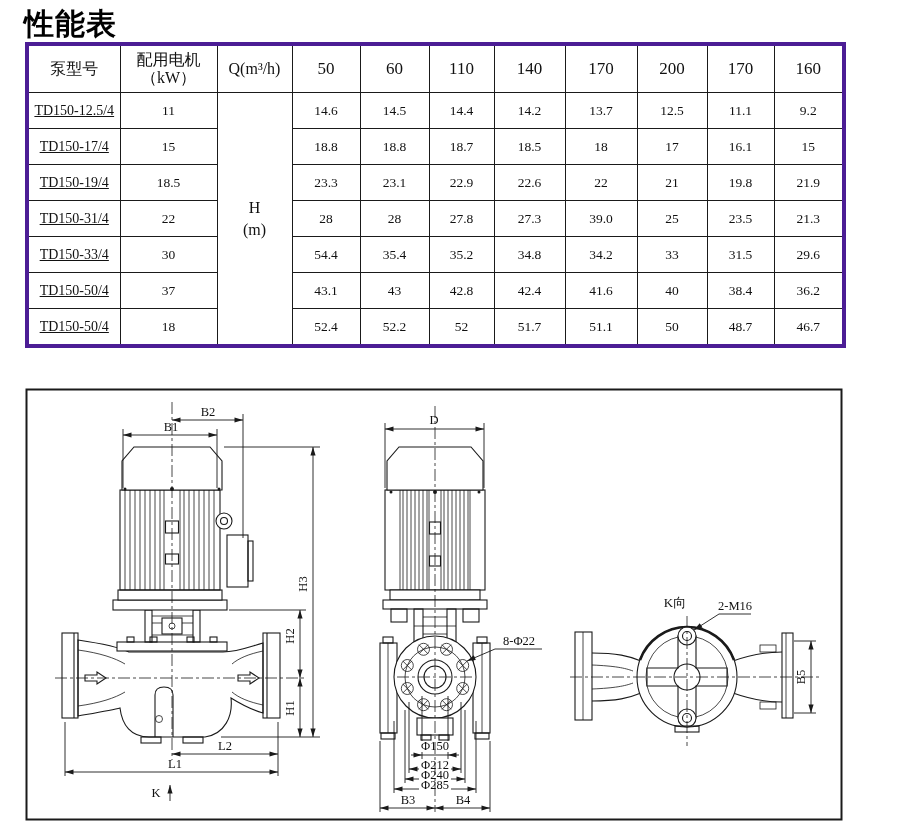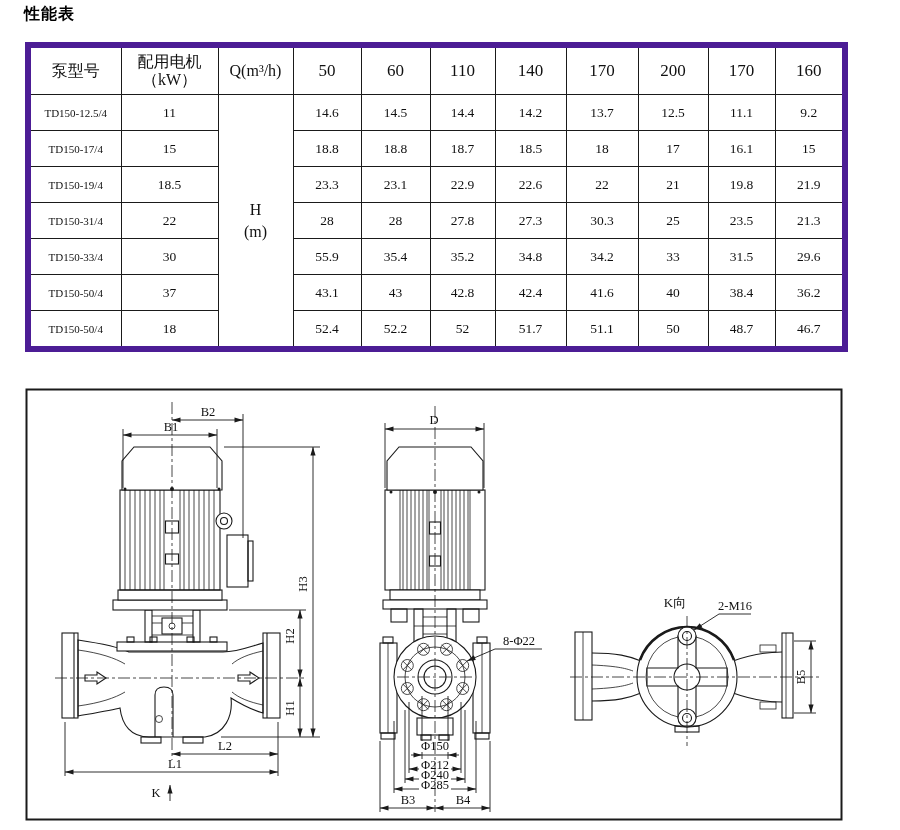--- a/index.html
+++ b/index.html
@@ -3,35 +3,35 @@
 <meta charset="utf-8">
 <style>
   html,body{margin:0;padding:0;}
   body{
     width:900px;height:830px;position:relative;background:#fff;
     font-family:"Liberation Serif", serif;color:#111;
   }
   .title{
     position:absolute;left:24px;top:4px;margin:0;
     font-family:"Liberation Sans", sans-serif;font-weight:bold;
-    font-size:16px;color:#000;letter-spacing:1px;
+    font-size:30px;color:#000;letter-spacing:1px;
   }
   table.perf{
     position:absolute;left:25px;top:42px;width:818px;
     border-collapse:collapse;table-layout:fixed;
-    border:6px solid #4c1d95;
+    border:4px solid #4c1d95;
   }
   .perf th,.perf td{
     border:1px solid #1a1a1a;text-align:center;vertical-align:middle;
     padding:0;font-weight:normal;color:#111;overflow:hidden;
   }
   .perf thead th{height:46px;font-size:16px;white-space:pre-line;line-height:1.15;}
   .perf thead th.num{font-size:17px;}
   .perf tbody td{height:35px;font-size:13.5px;}
-  .perf td.model{font-size:11px;}
+  .perf td.model{font-size:14px;text-decoration:underline;}
   .perf td.hcell{font-size:16px;white-space:pre-line;line-height:1.35;}
   svg.drawing{position:absolute;left:25px;top:388px;}
   svg.drawing text{
     font-family:"Liberation Serif", serif;font-size:12.5px;fill:#111;
   }
   .ol{stroke:#1a1a1a;fill:none;stroke-width:1.1;}
   .fin{stroke:#1a1a1a;fill:none;stroke-width:0.8;}
   .dim{stroke:#1a1a1a;fill:none;stroke-width:0.9;}
   .cl{stroke:#1a1a1a;fill:none;stroke-width:0.8;stroke-dasharray:12 3 3 3;}
   .wf{fill:#fff;}
@@ -113,29 +113,29 @@
       <td>19.8</td>
       <td>21.9</td>
     </tr>
     <tr>
       <td class="model">TD150-31/4</td>
       <td>22</td>
       <td>28</td>
       <td>28</td>
       <td>27.8</td>
       <td>27.3</td>
-      <td>30.3</td>
+      <td>39.0</td>
       <td>25</td>
       <td>23.5</td>
       <td>21.3</td>
     </tr>
     <tr>
       <td class="model">TD150-33/4</td>
       <td>30</td>
-      <td>55.9</td>
+      <td>54.4</td>
       <td>35.4</td>
       <td>35.2</td>
       <td>34.8</td>
       <td>34.2</td>
       <td>33</td>
       <td>31.5</td>
       <td>29.6</td>
     </tr>
     <tr>
       <td class="model">TD150-50/4</td>

